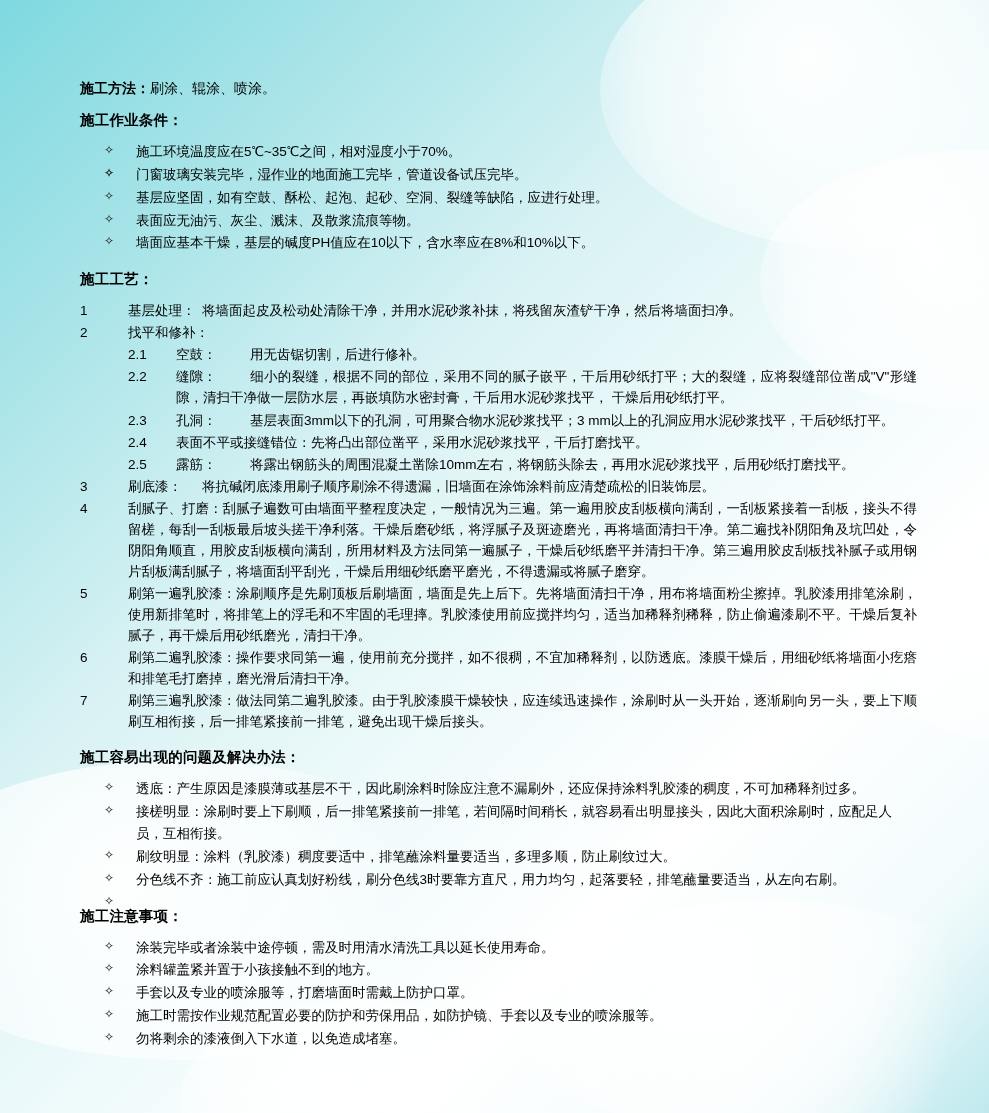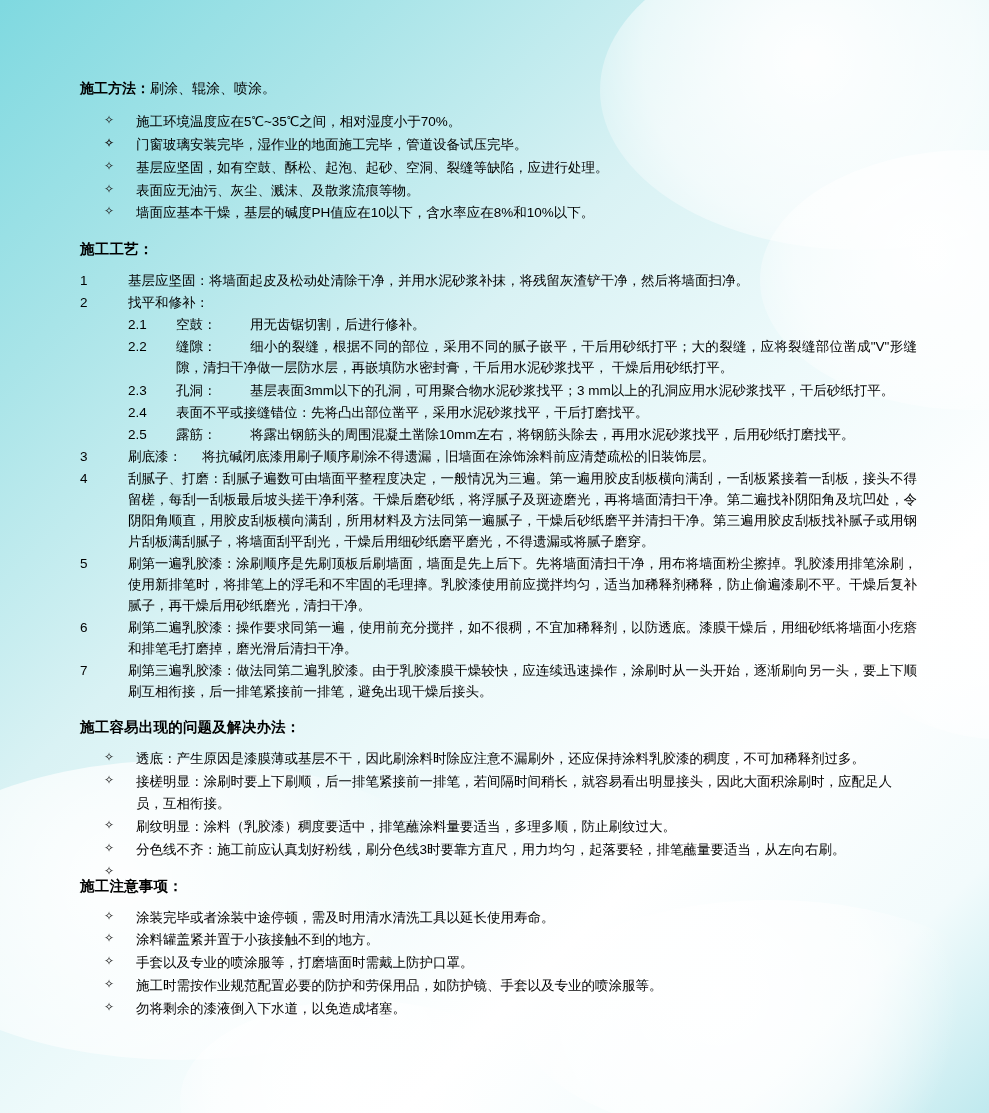--- a/index.html
+++ b/index.html
@@ -109,36 +109,37 @@
 <div class="bg-cloud c4"></div>
 <div class="bg-cloud c5"></div>
 <div class="bg-cloud c6"></div>
 
 <div class="page">
 
   <p class="para">
     <span class="lbl">施工方法：</span><span>刷涂、辊涂、喷涂。</span>
   </p>
 
+  <h2 class="section">施工作业条件：</h2>
   <ul class="dia">
     <li><span class="bullet">✧</span><span>施工环境温度应在5℃~35℃之间，相对湿度小于70%。</span></li>
     <li><span class="bullet">✧</span></li>
     <li><span class="bullet">✧</span><span>门窗玻璃安装完毕，湿作业的地面施工完毕，管道设备试压完毕。</span></li>
     <li><span class="bullet">✧</span><span>基层应坚固，如有空鼓、酥松、起泡、起砂、空洞、裂缝等缺陷，应进行处理。</span></li>
     <li><span class="bullet">✧</span><span>表面应无油污、灰尘、溅沫、及散浆流痕等物。</span></li>
     <li><span class="bullet">✧</span><span>墙面应基本干燥，基层的碱度PH值应在10以下，含水率应在8%和10%以下。</span></li>
   </ul>
 
   <h2 class="section spaced">施工工艺：</h2>
 
   <div class="numlist">
 
     <div class="numrow">
       <div class="num">1</div>
-      <div class="body"><span class="term">基层应坚固：</span><span>将墙面起皮及松动处清除干净，并用水泥砂浆补抹，将残留灰渣铲干净，然后将墙面扫净。</span></div>
+      <div class="body"><span class="term">基层处理：</span><span>将墙面起皮及松动处清除干净，并用水泥砂浆补抹，将残留灰渣铲干净，然后将墙面扫净。</span></div>
     </div>
 
     <div class="numrow">
       <div class="num">2</div>
       <div class="body"><span class="term">找平和修补：</span><span></span></div>
     </div>
 
     <div class="numrow sub">
       <div class="num">2.1</div>
       <div class="body"><span class="term">空鼓：</span><span>用无齿锯切割，后进行修补。</span></div>

